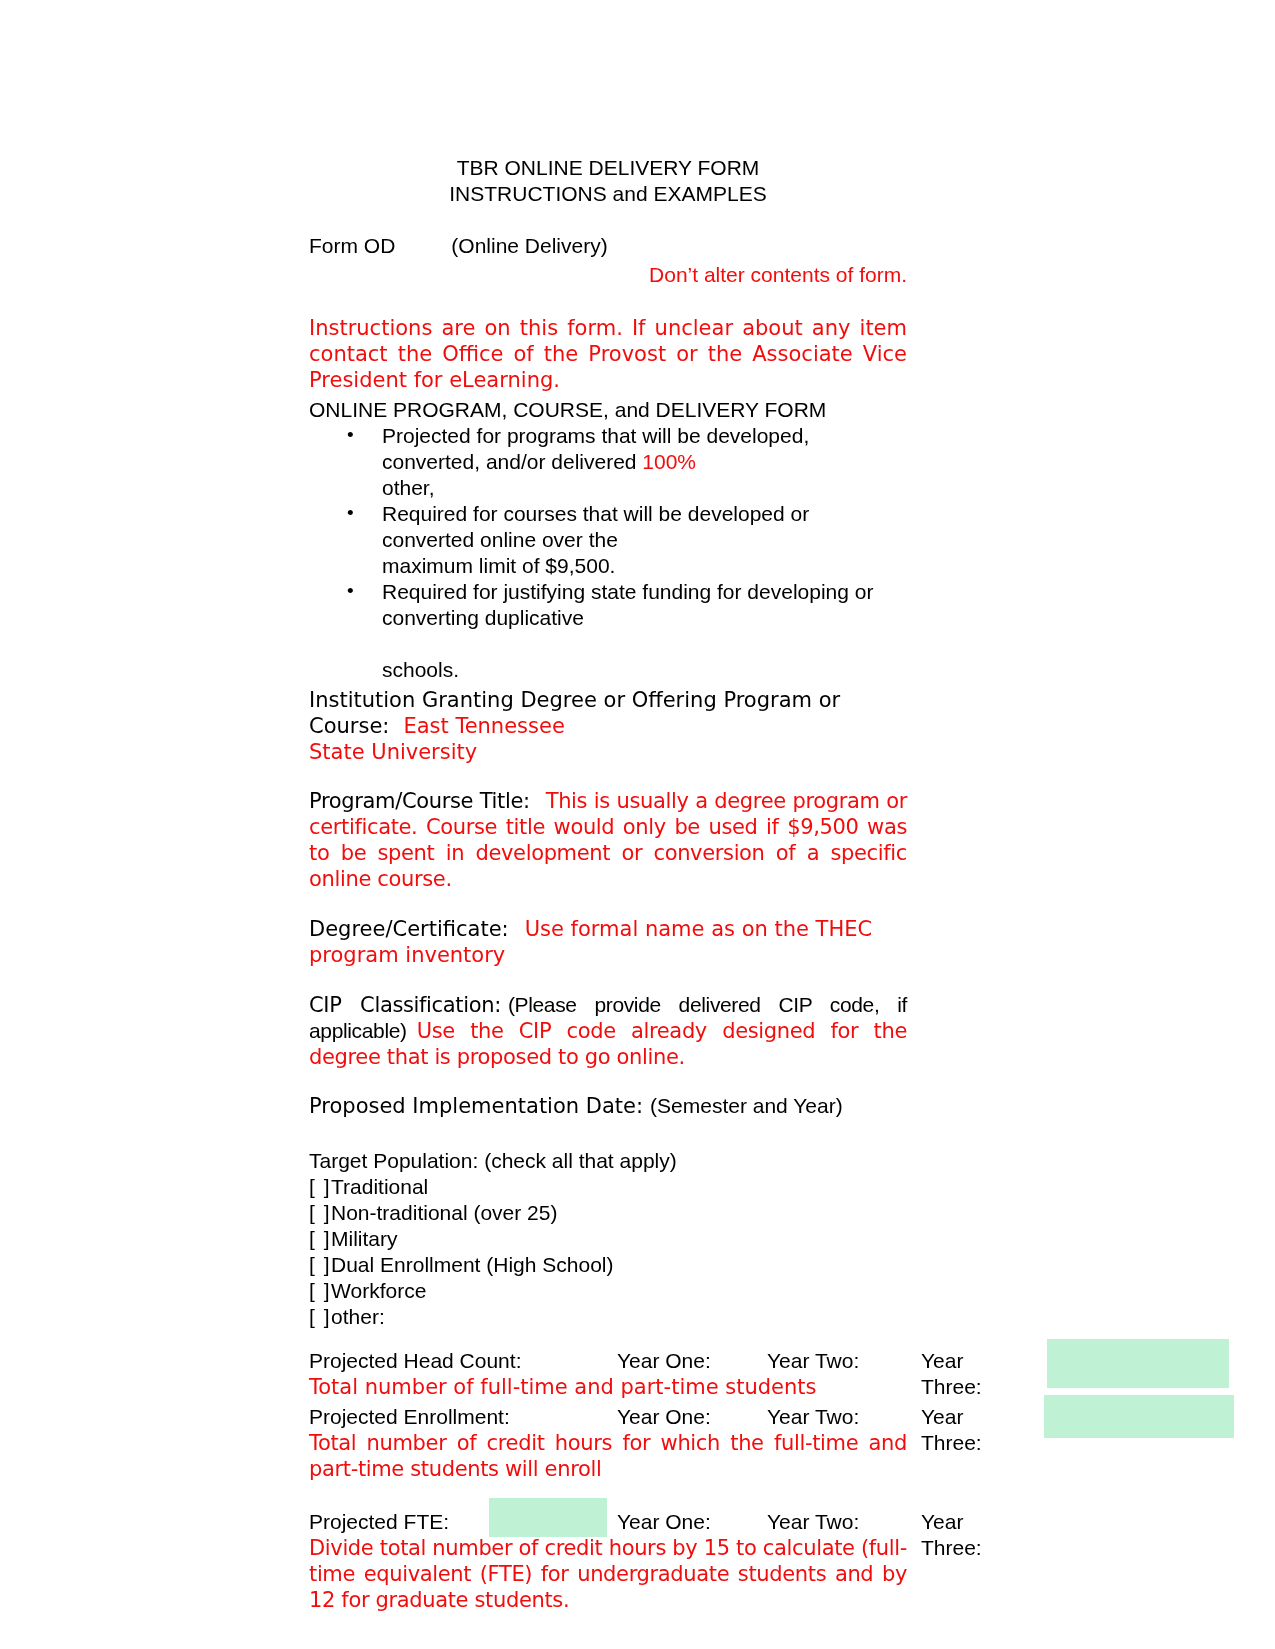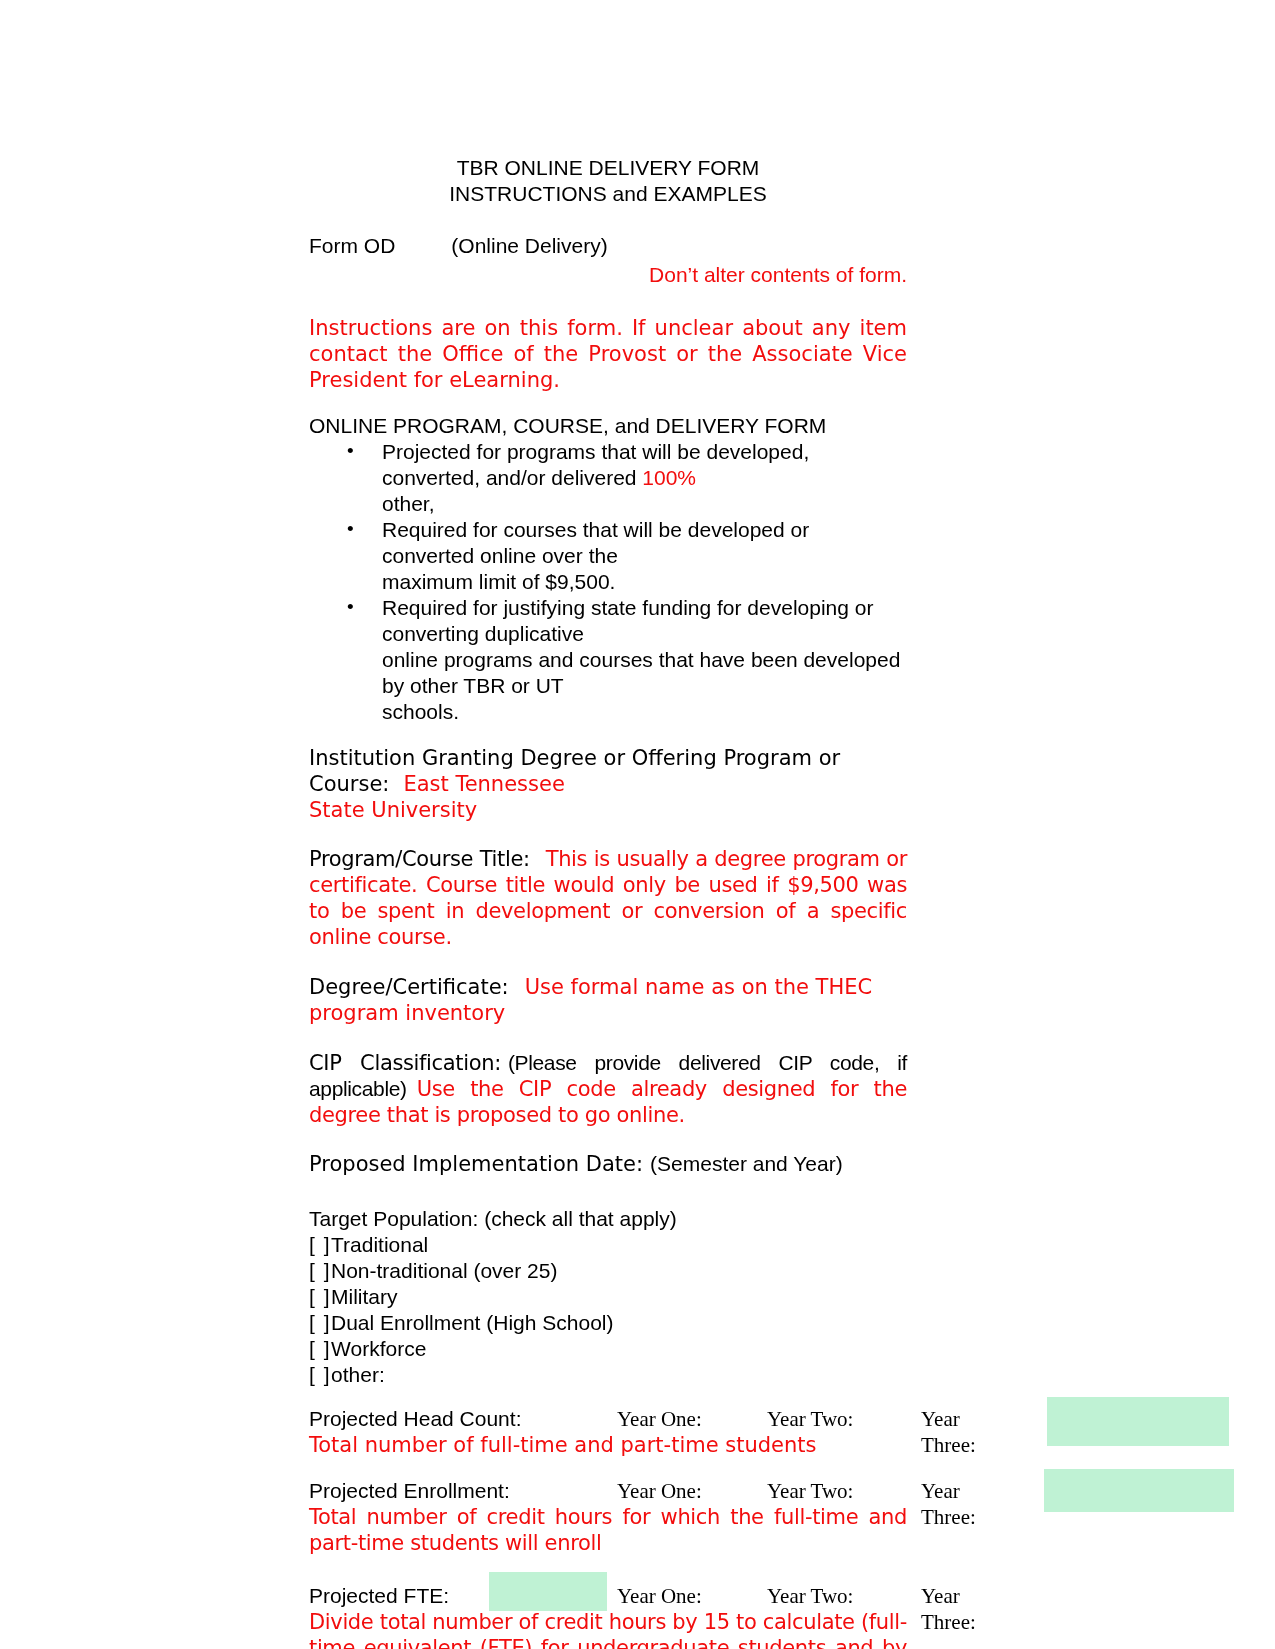--- a/index.html
+++ b/index.html
@@ -22,40 +22,40 @@
   .just { text-align: justify; }
   .fit  { letter-spacing: -0.35px; }
 
   .title { text-align: center; }
 
   .formod-paren { margin-left: 56px; }
 
   .m26 { margin-top: 26px; }
   .m3  { margin-top: 3px; text-align: right;  }
   .m27 { margin-top: 27px; }
-  .m20 { margin-top: 20px; }
+  .m20 { margin-top: 4px; }
   .m23 { margin-top: 23px; }
   .m24 { margin-top: 24px; }
   .m29 { margin-top: 29px; }
   .m18 { margin-top: 18px; }
 
   .bullet { position: relative; padding-left: 73px; }
   .bullet .dot { position: absolute; left: 38px; top: -1px; font-size: 19px; }
 
   .inst-gap   { margin-left: 14px; }
   .note-gap   { margin-left: 16px; }
   .paren-gap  { margin-left: 7px; }
   .cip-note-gap { margin-left: 10px; }
 
   .cbx-row { white-space: nowrap; }
   .cbx { letter-spacing: 1.5px; }
   .cbx-label { }
 
   .proj-row { position: relative; height: 26px; }
-  .proj-row .ylabel { position: absolute; top: 0; font-family: Liberation Serif, serif; }
+  .proj-row .ylabel { position: absolute; top: 0; }
   .hl {
     position: absolute;
     background: var(--highlight, #bff2d4);
     display: block;
   }
   .hl-headcount  { left: 738px; top: -9px;  width: 182px; height: 49px; }
   .hl-enrollment { left: 735px; top: -9px;  width: 190px; height: 43px; }
   .hl-fte        { left: 180px; top: -11px; width: 118px; height: 39px; }
 </style>
 </head>
@@ -87,21 +87,21 @@
 
     <div class="bullet narrow">
       <span class="dot">•</span>
       <span>Required for courses that will be developed or converted online over the</span><br>
       <span>maximum limit of $9,500.</span>
     </div>
 
     <div class="bullet narrow">
       <span class="dot">•</span>
       <span>Required for justifying state funding for developing or converting duplicative</span><br>
-      <span>online programs and courses that have been developed by other TBR or UT</span><br>
+      <br>
       <span>schools.</span>
     </div>
   </div>
 
   <p class="wide m20">
     <span>Institution Granting Degree or Offering Program or Course:</span><span class="red inst-gap">East Tennessee</span><br>
     <span class="red">State University</span>
   </p>
 
   <p class="wide just fit m23">

